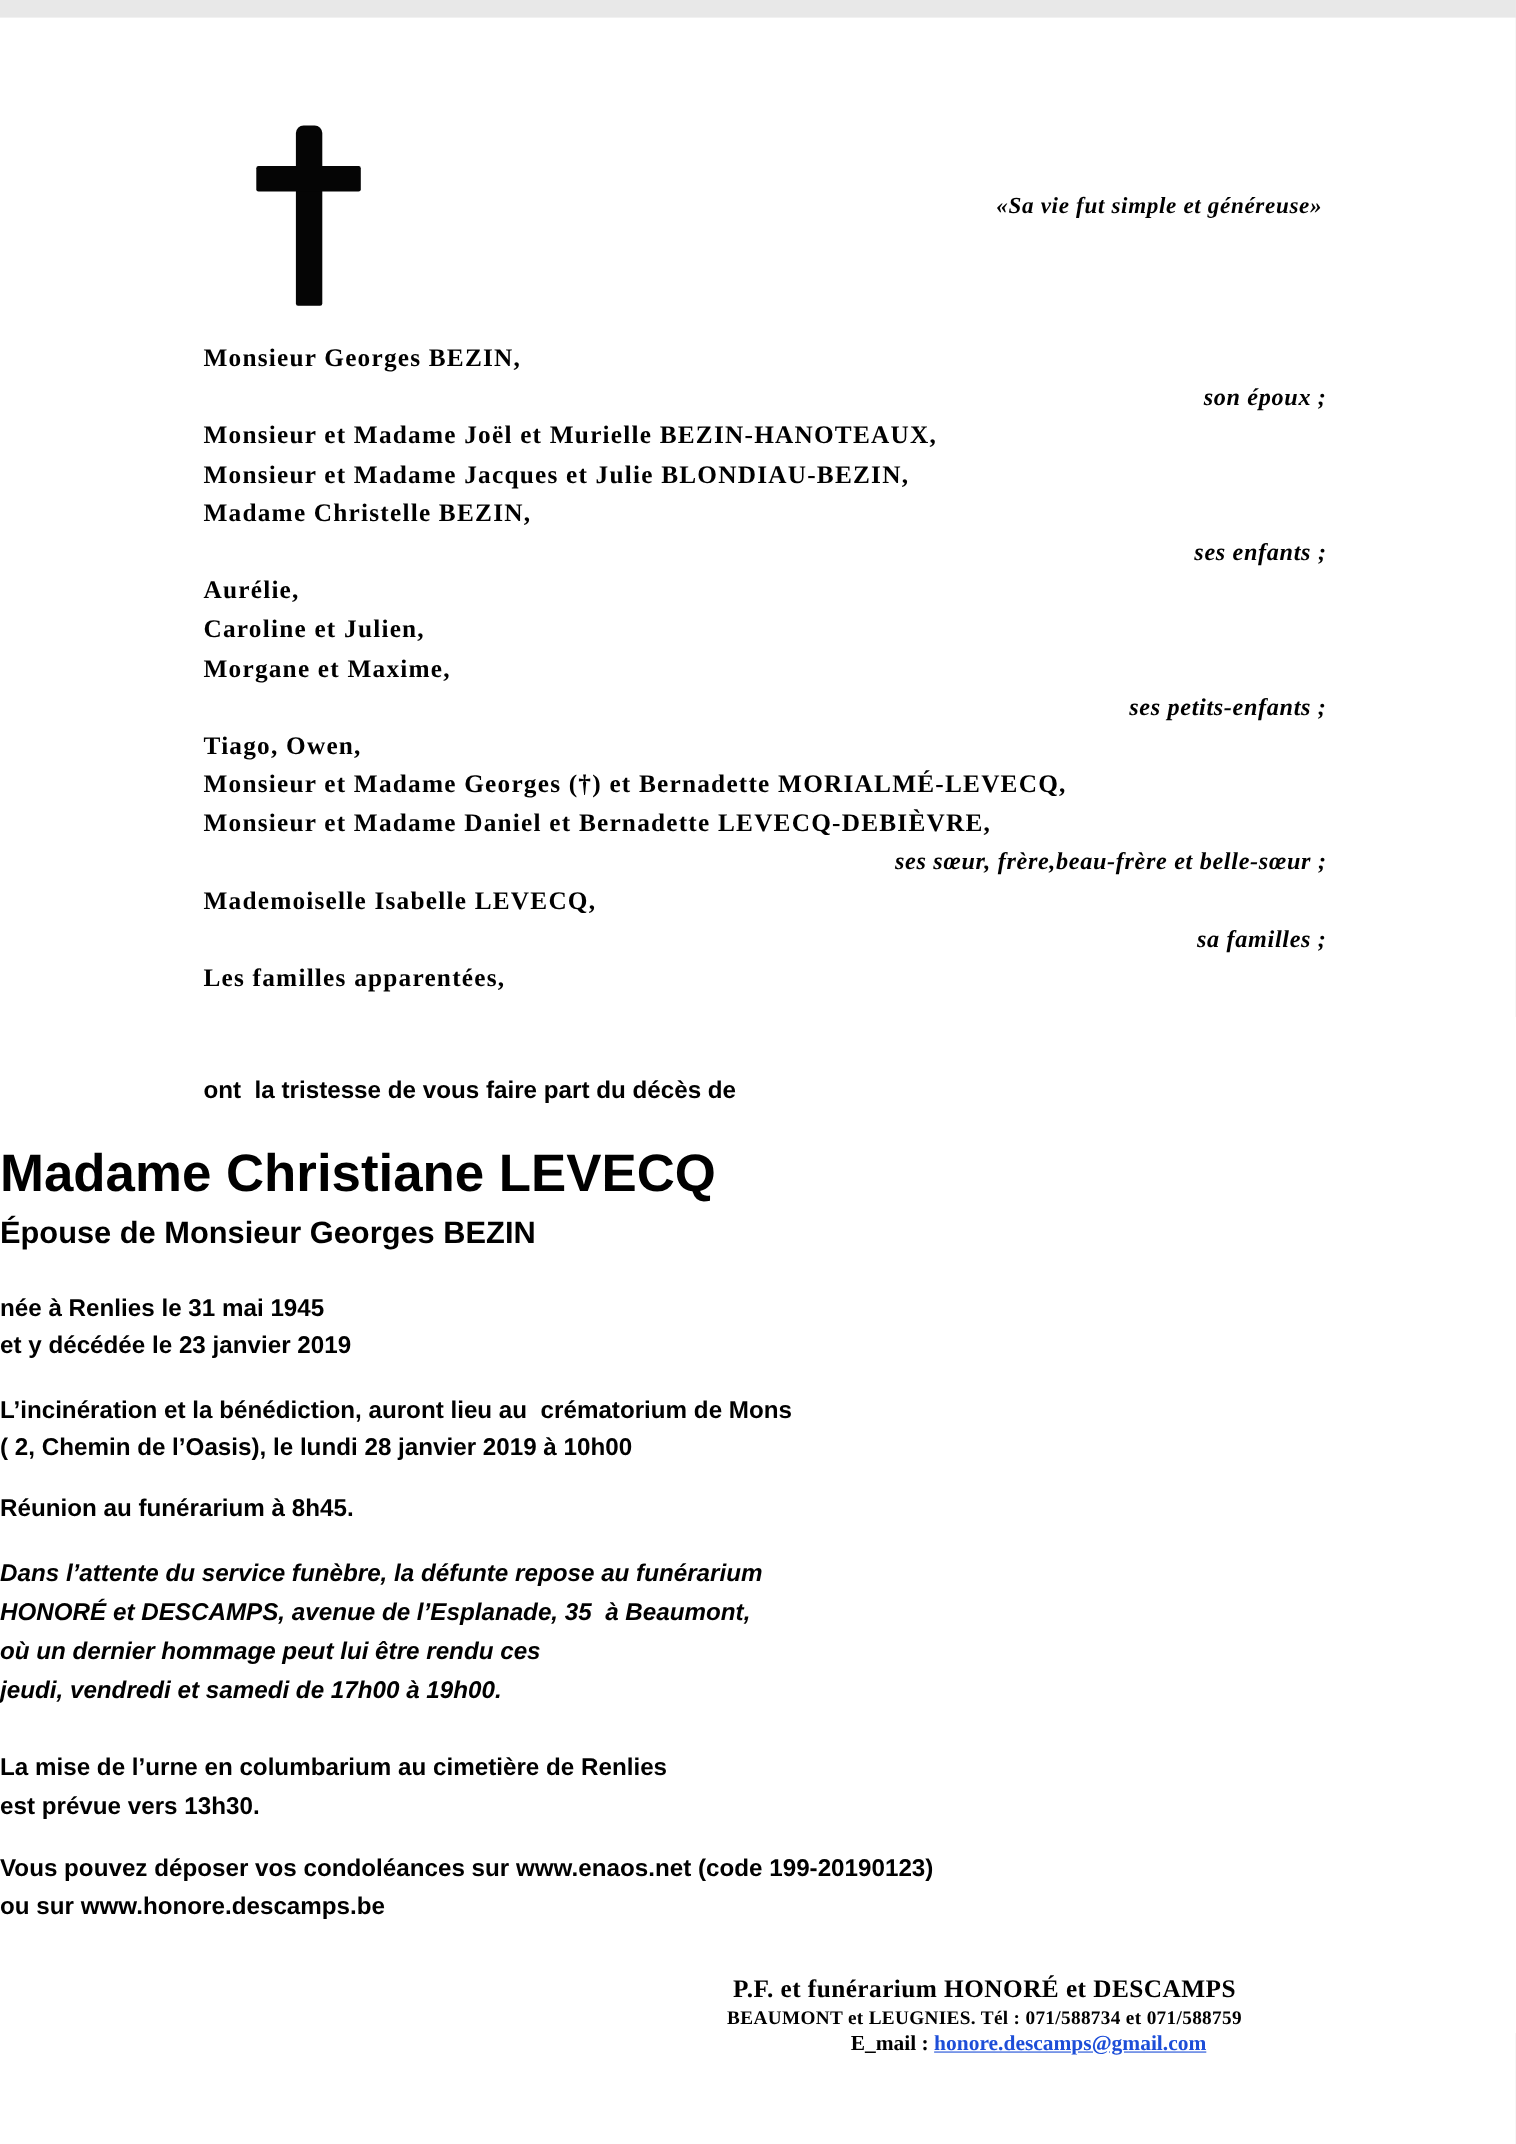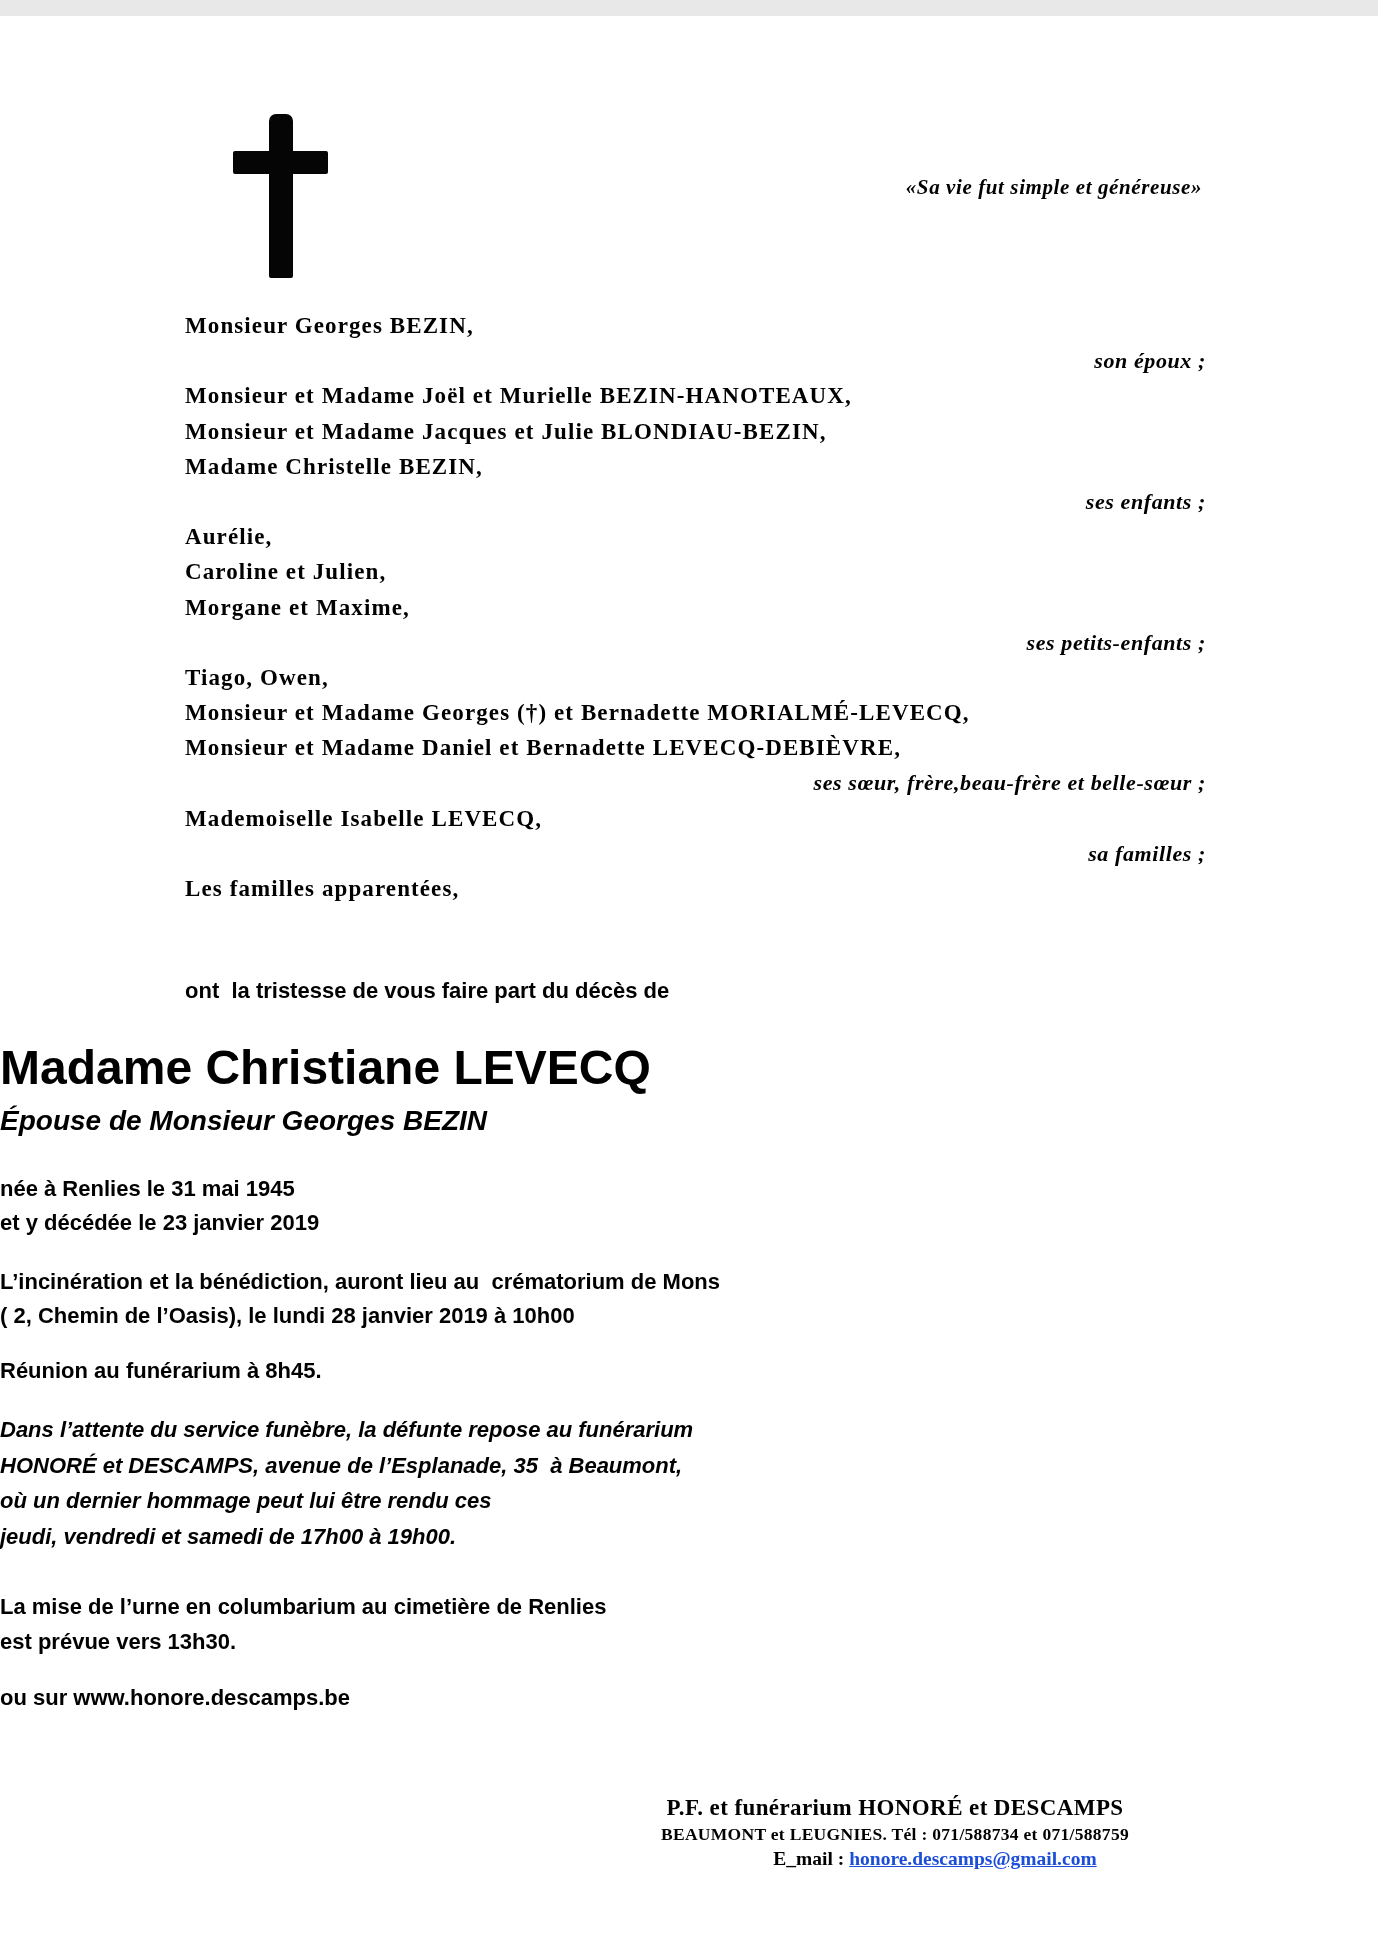--- a/index.html
+++ b/index.html
@@ -31,21 +31,21 @@
   .family { position:absolute; top:292px; left:185px; right:172px; }
   .fam-row { height:35.2px; line-height:35.2px; overflow:visible; }
   .fam-name { text-align:left;  font:bold 23px/35.2px "Liberation Serif", serif; letter-spacing:1.1px; }
   .fam-role { text-align:right; font:bold italic 22px/35.2px "Liberation Serif", serif; letter-spacing:0.6px; }
 
   
   .sans  { font-family:"Liberation Sans", sans-serif; font-weight:bold; }
   .intro { position:absolute; left:185px; top:960px; font-size:22px; line-height:30px; }
   .center-line { position:absolute; left:0; right:0; }
   .deceased  { top:1026px; font-size:48px; line-height:52px; letter-spacing:0; }
-  .spouse    { top:1088px; font-size:28px; line-height:34px;font-style:italic; }
+  .spouse    { top:1088px; font-size:28px; line-height:34px; }
   .dates     { top:1156px; font-size:22px; line-height:34px; }
   .ceremony  { top:1249px; font-size:22px; line-height:33.5px; }
   .meeting   { top:1340px; font-size:22px; line-height:30px; }
   .repose    { top:1396px; font-size:22px; line-height:35.5px; font-style:italic; }
   .urn       { top:1573px; font-size:22px; line-height:35px; }
   .condole   { top:1664px; font-size:22px; line-height:35px; }
 
   
   .footer { position:absolute; left:460px; width:870px; top:1778px; text-align:center;
             font-family:"Liberation Serif", serif; font-weight:bold; }
@@ -109,20 +109,21 @@
     <div data-bind="announcement.repose_line3">où un dernier hommage peut lui être rendu ces</div>
     <div data-bind="announcement.repose_line4">jeudi, vendredi et samedi de 17h00 à 19h00.</div>
   </div>
 
   <div class="sans center-line urn">
     <div data-bind="announcement.urn_line1">La mise de l’urne en columbarium au cimetière de Renlies</div>
     <div data-bind="announcement.urn_line2">est prévue vers 13h30.</div>
   </div>
 
   <div class="sans center-line condole">
+    <div data-bind="announcement.condolences_line1">Vous pouvez déposer vos condoléances sur www.enaos.net (code 199-20190123)</div>
     <div data-bind="announcement.condolences_line2">ou sur www.honore.descamps.be</div>
   </div>
 
   <div class="footer">
     <div class="footer-company" data-bind="footer.company">P.F. et funérarium HONORÉ et DESCAMPS</div>
     <div class="footer-contact" data-bind="footer.locations_phone">BEAUMONT et LEUGNIES. Tél : 071/588734 et 071/588759</div>
     <div class="footer-email">
       <span data-bind="footer.email_label">E_mail : </span><a href="#" data-bind="footer.email">honore.descamps@gmail.com</a>
     </div>
   </div>

